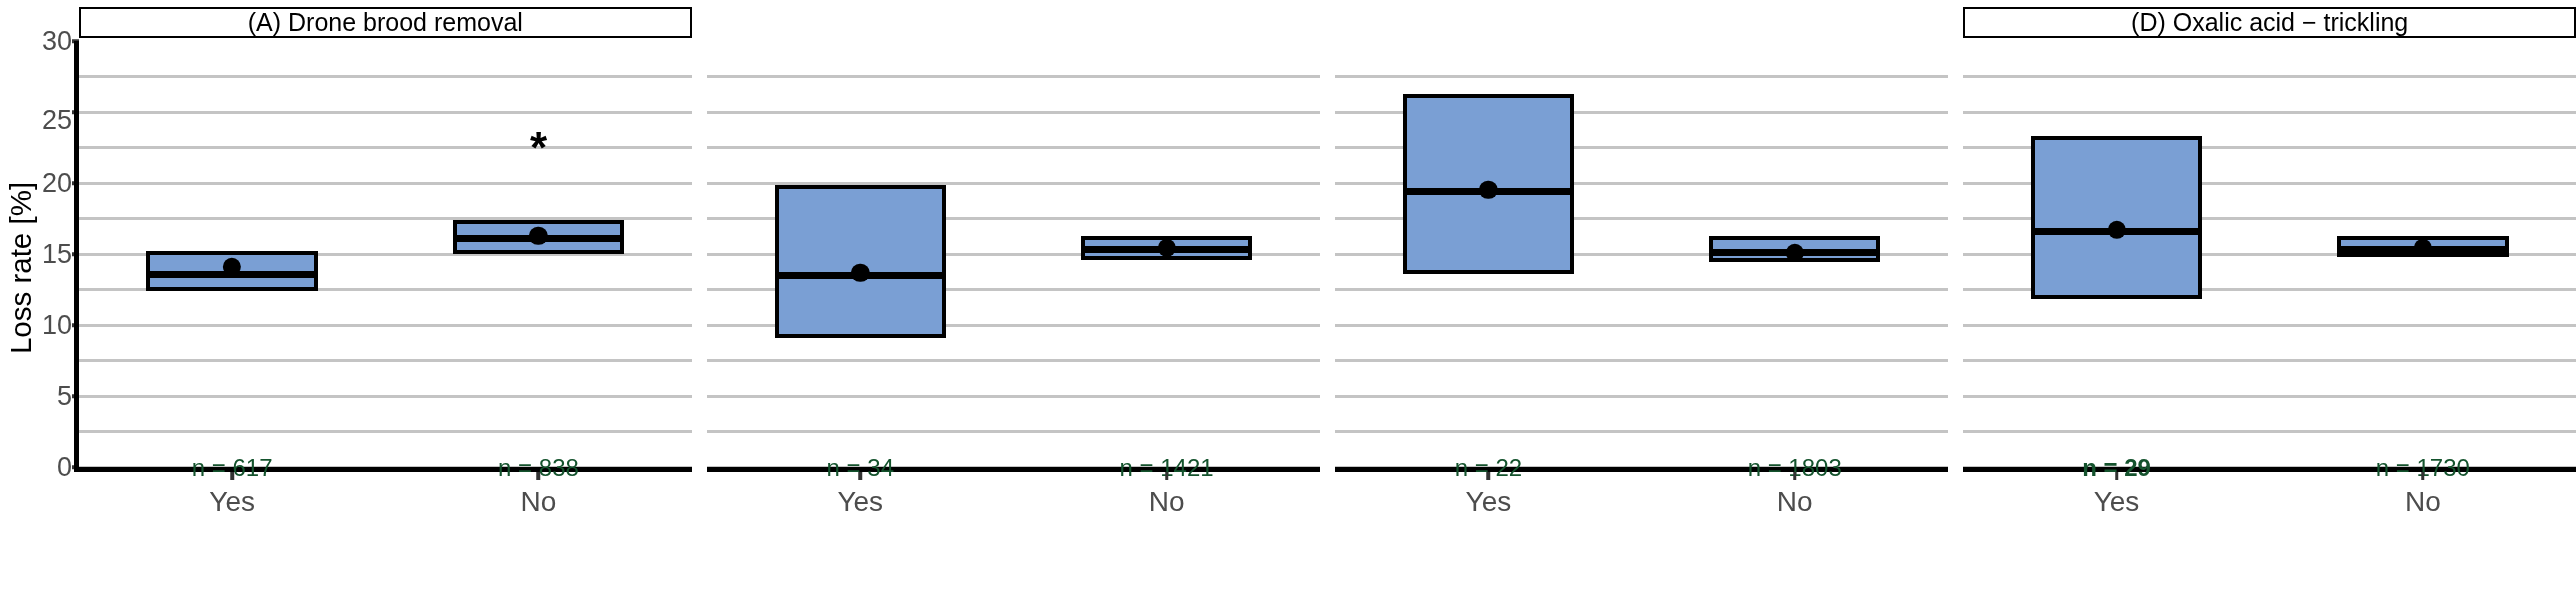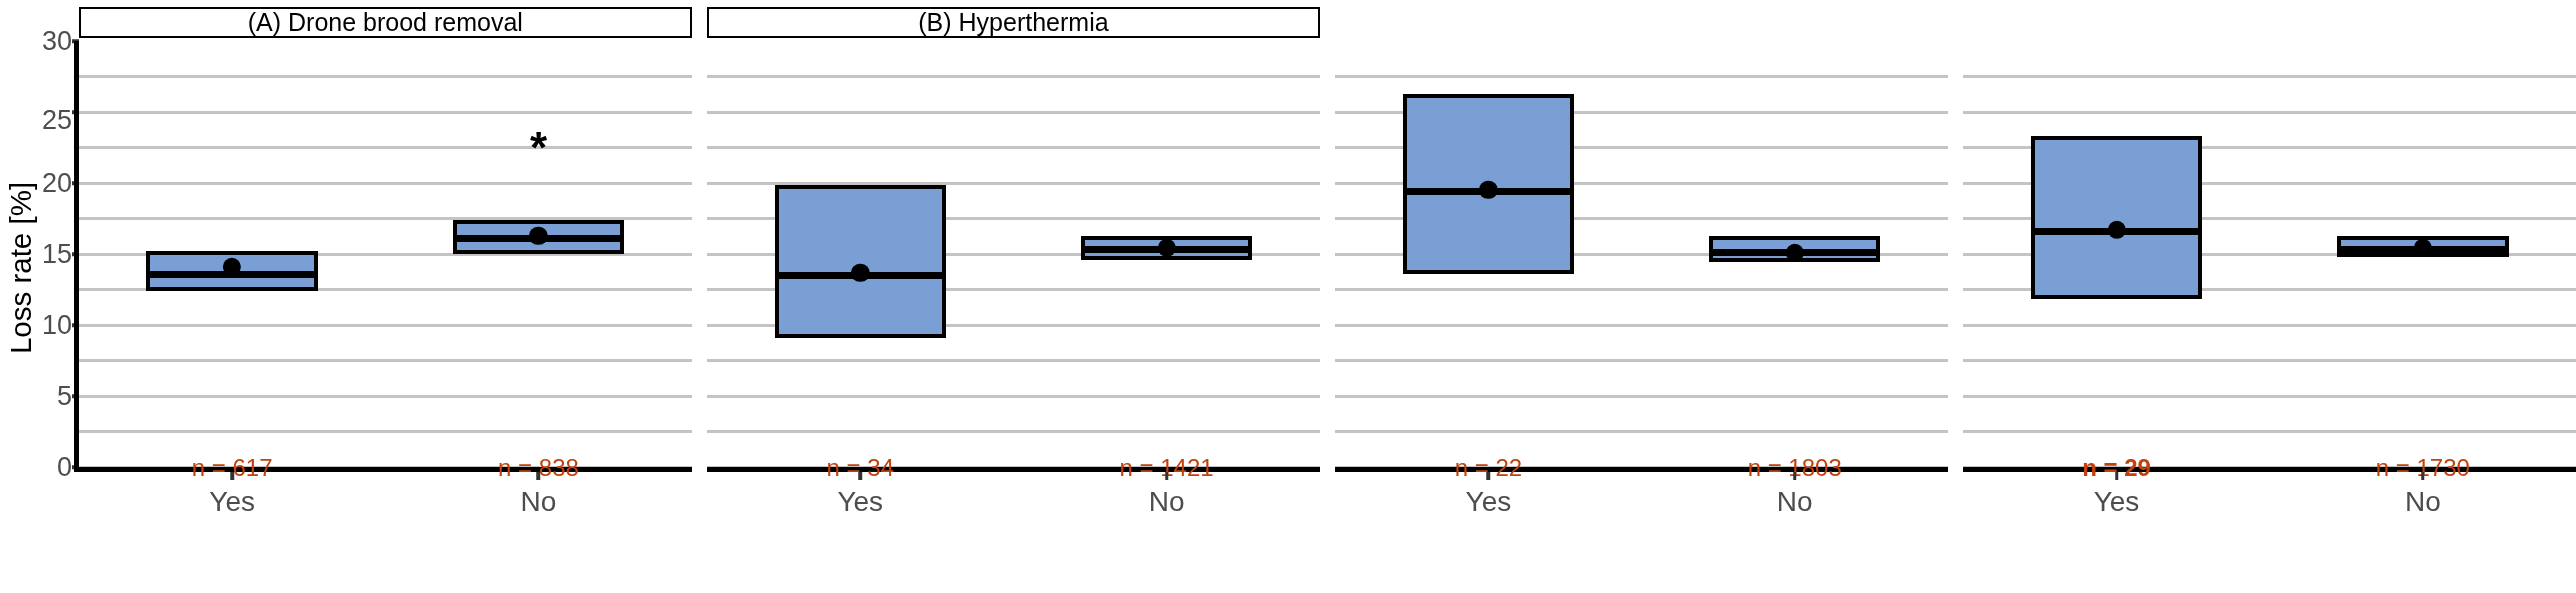--- a/index.html
+++ b/index.html
@@ -45,21 +45,21 @@
   
   .box{
     position:absolute;border:4.2px solid #000;background:#7a9fd4;box-sizing:border-box;
   }
   .median{position:absolute;height:7px;background:#000;}
   .meandot{position:absolute;width:18.3px;height:18.3px;border-radius:50%;background:#000;
            transform:translate(-50%,-50%);}
   .sigstar{position:absolute;font-size:44px;color:#000;line-height:1;
            transform:translate(-50%,-50%);font-weight:700;}
 
-  .nlabel{position:absolute;font-size:24px;color:#c2410c;white-space:nowrap;
+  .nlabel{position:absolute;font-size:24px;color:#14532d;white-space:nowrap;
           transform:translateX(-50%);}
 
   
   .xaxisline{position:absolute;left:0;right:0;height:4.9px;background:#000;}
   .xtickmark{position:absolute;width:3.5px;height:8.4px;background:#333;
              transform:translateX(-50%);}
   .xtick{position:absolute;font-size:28px;color:#4d4d4d;white-space:nowrap;
          transform:translateX(-50%);}
   .leftspine{position:absolute;width:4.9px;background:#000;left:-4.9px;}
 </style>
@@ -118,23 +118,20 @@
           <div class="box" style="top: 179px; height: 34px; left: 61%; width: 28%;"></div>
           <div class="median" style="top: 194px; left: 61%; width: 28%;"></div>
           <div class="meandot" style="top: 195px; left: 75%;"></div>
           <div class="sigstar" style="top: 107px; left: 75%;">*</div>
           <div class="nlabel" style="top: 413px; left: 75%;">n =  838</div>
           <div class="xtickmark" style="top: 431px; left: 75%;"></div>
           <div class="xtick" style="top: 445px; left: 75%;">No</div>
         </div>
       </div>
       <div class="panel">
-        <div class="strip">
-          <div class="strip-label">(B) Hyperthermia</div>
-        </div>
         <div class="plotarea" style="top: 41px; height: 426px; bottom: auto;">
           <div class="gridline" style="top: 425px;"></div>
           <div class="gridline" style="top: 354px;"></div>
           <div class="gridline" style="top: 283px;"></div>
           <div class="gridline" style="top: 212px;"></div>
           <div class="gridline" style="top: 141px;"></div>
           <div class="gridline" style="top: 70px;"></div>
           <div class="gridline" style="top: 389px;"></div>
           <div class="gridline" style="top: 318px;"></div>
           <div class="gridline" style="top: 247px;"></div>
@@ -179,20 +176,23 @@
           <div class="xtick" style="top: 445px; left: 25%;">Yes</div>
           <div class="box" style="top: 195px; height: 25.6px; left: 61%; width: 28%;"></div>
           <div class="median" style="top: 208px; left: 61%; width: 28%;"></div>
           <div class="meandot" style="top: 212px; left: 75%;"></div>
           <div class="nlabel" style="top: 413px; left: 75%;">n =  1803</div>
           <div class="xtickmark" style="top: 431px; left: 75%;"></div>
           <div class="xtick" style="top: 445px; left: 75%;">No</div>
         </div>
       </div>
       <div class="panel">
+        <div class="strip">
+          <div class="strip-label">(D) Oxalic acid − trickling</div>
+        </div>
         <div class="plotarea" style="top: 41px; height: 426px; bottom: auto;">
           <div class="gridline" style="top: 425px;"></div>
           <div class="gridline" style="top: 354px;"></div>
           <div class="gridline" style="top: 283px;"></div>
           <div class="gridline" style="top: 212px;"></div>
           <div class="gridline" style="top: 141px;"></div>
           <div class="gridline" style="top: 70px;"></div>
           <div class="gridline" style="top: 389px;"></div>
           <div class="gridline" style="top: 318px;"></div>
           <div class="gridline" style="top: 247px;"></div>

